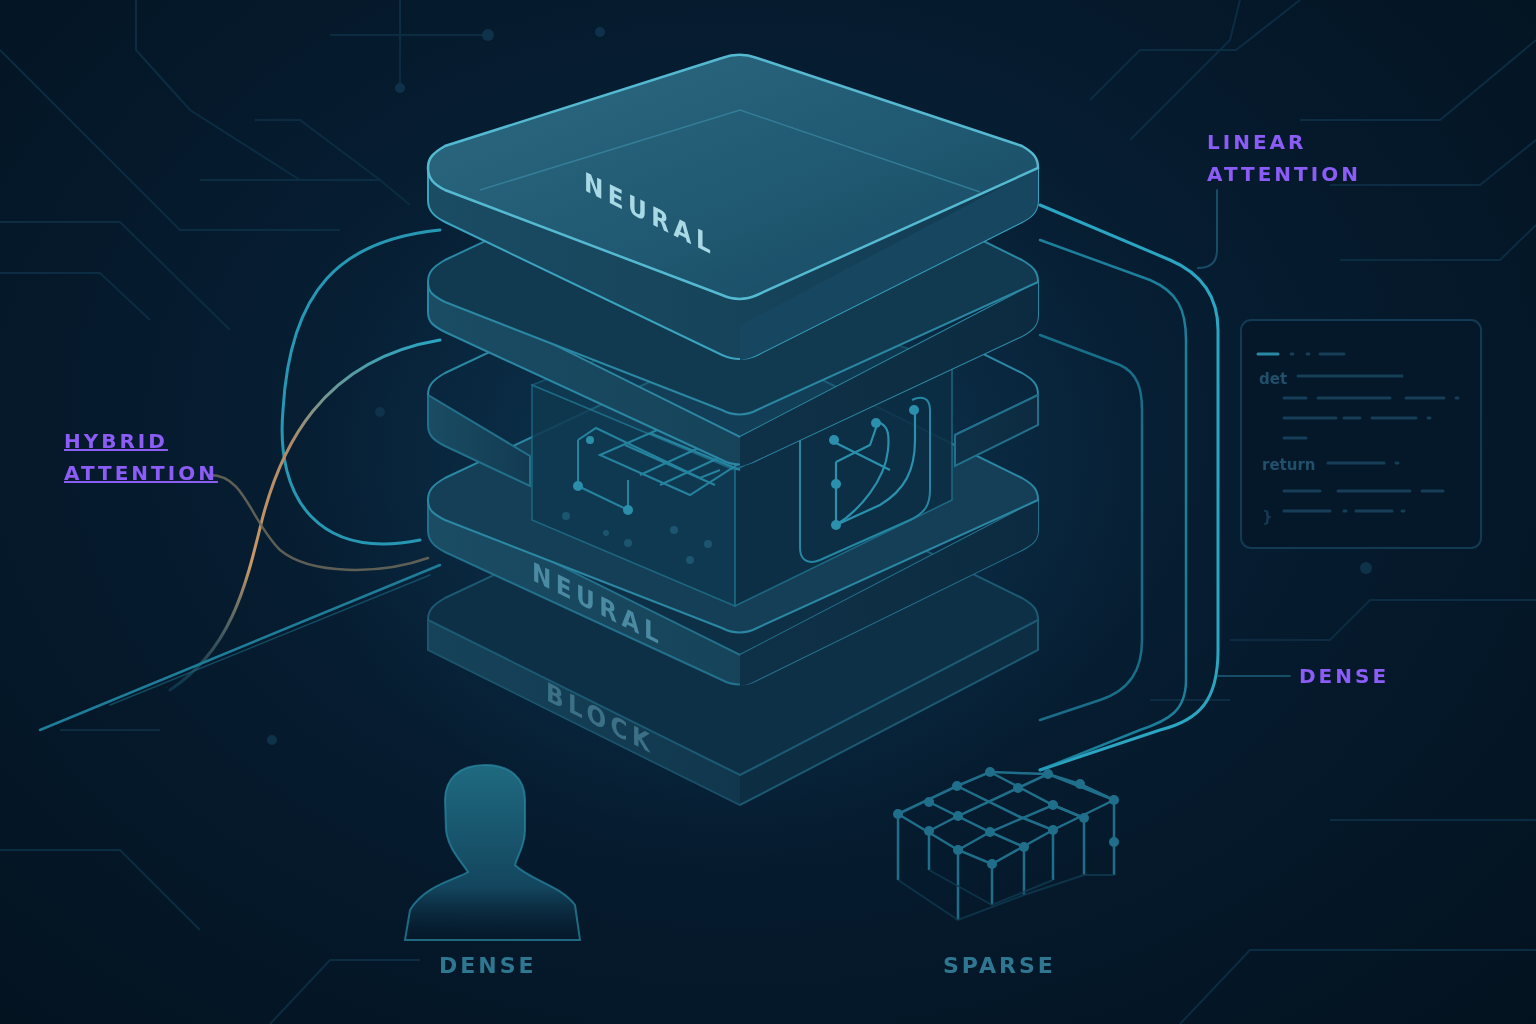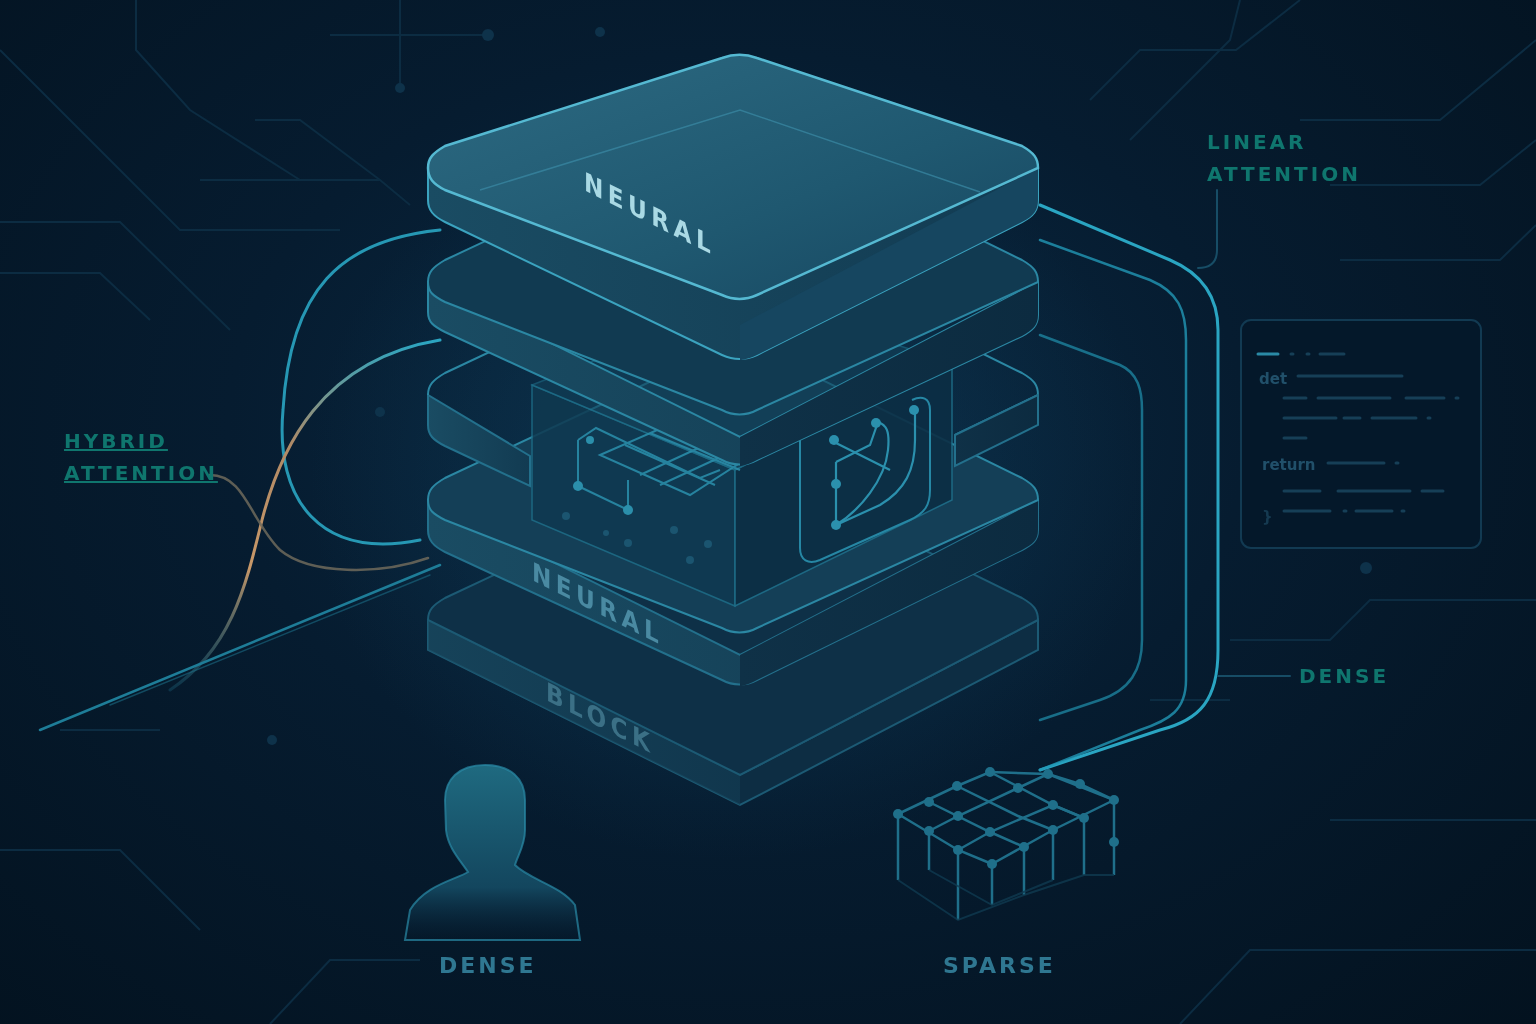--- a/index.html
+++ b/index.html
@@ -8,21 +8,21 @@
       background: radial-gradient(ellipse at 48% 42%, #0a2a44 0%, #061c30 45%, #03121f 100%);
       font-family: "DejaVu Sans", sans-serif;
       position: relative;
     }
     #stage { position: absolute; left: 0; top: 0; width: 1536px; height: 1024px; }
     .label {
       position: absolute;
       font-family: "DejaVu Sans", sans-serif;
       font-weight: bold;
       letter-spacing: 3px;
-      color: #0f766e;
+      color: #8b5cf6;
       font-size: 20px;
       line-height: 32px;
       white-space: nowrap;
     }
     .label.bright { color: #2f7791; font-size: 22px; }
     .iso-text {
       font-family: "DejaVu Sans", sans-serif;
       font-weight: bold;
       letter-spacing: 5px;
       font-size: 26px;

